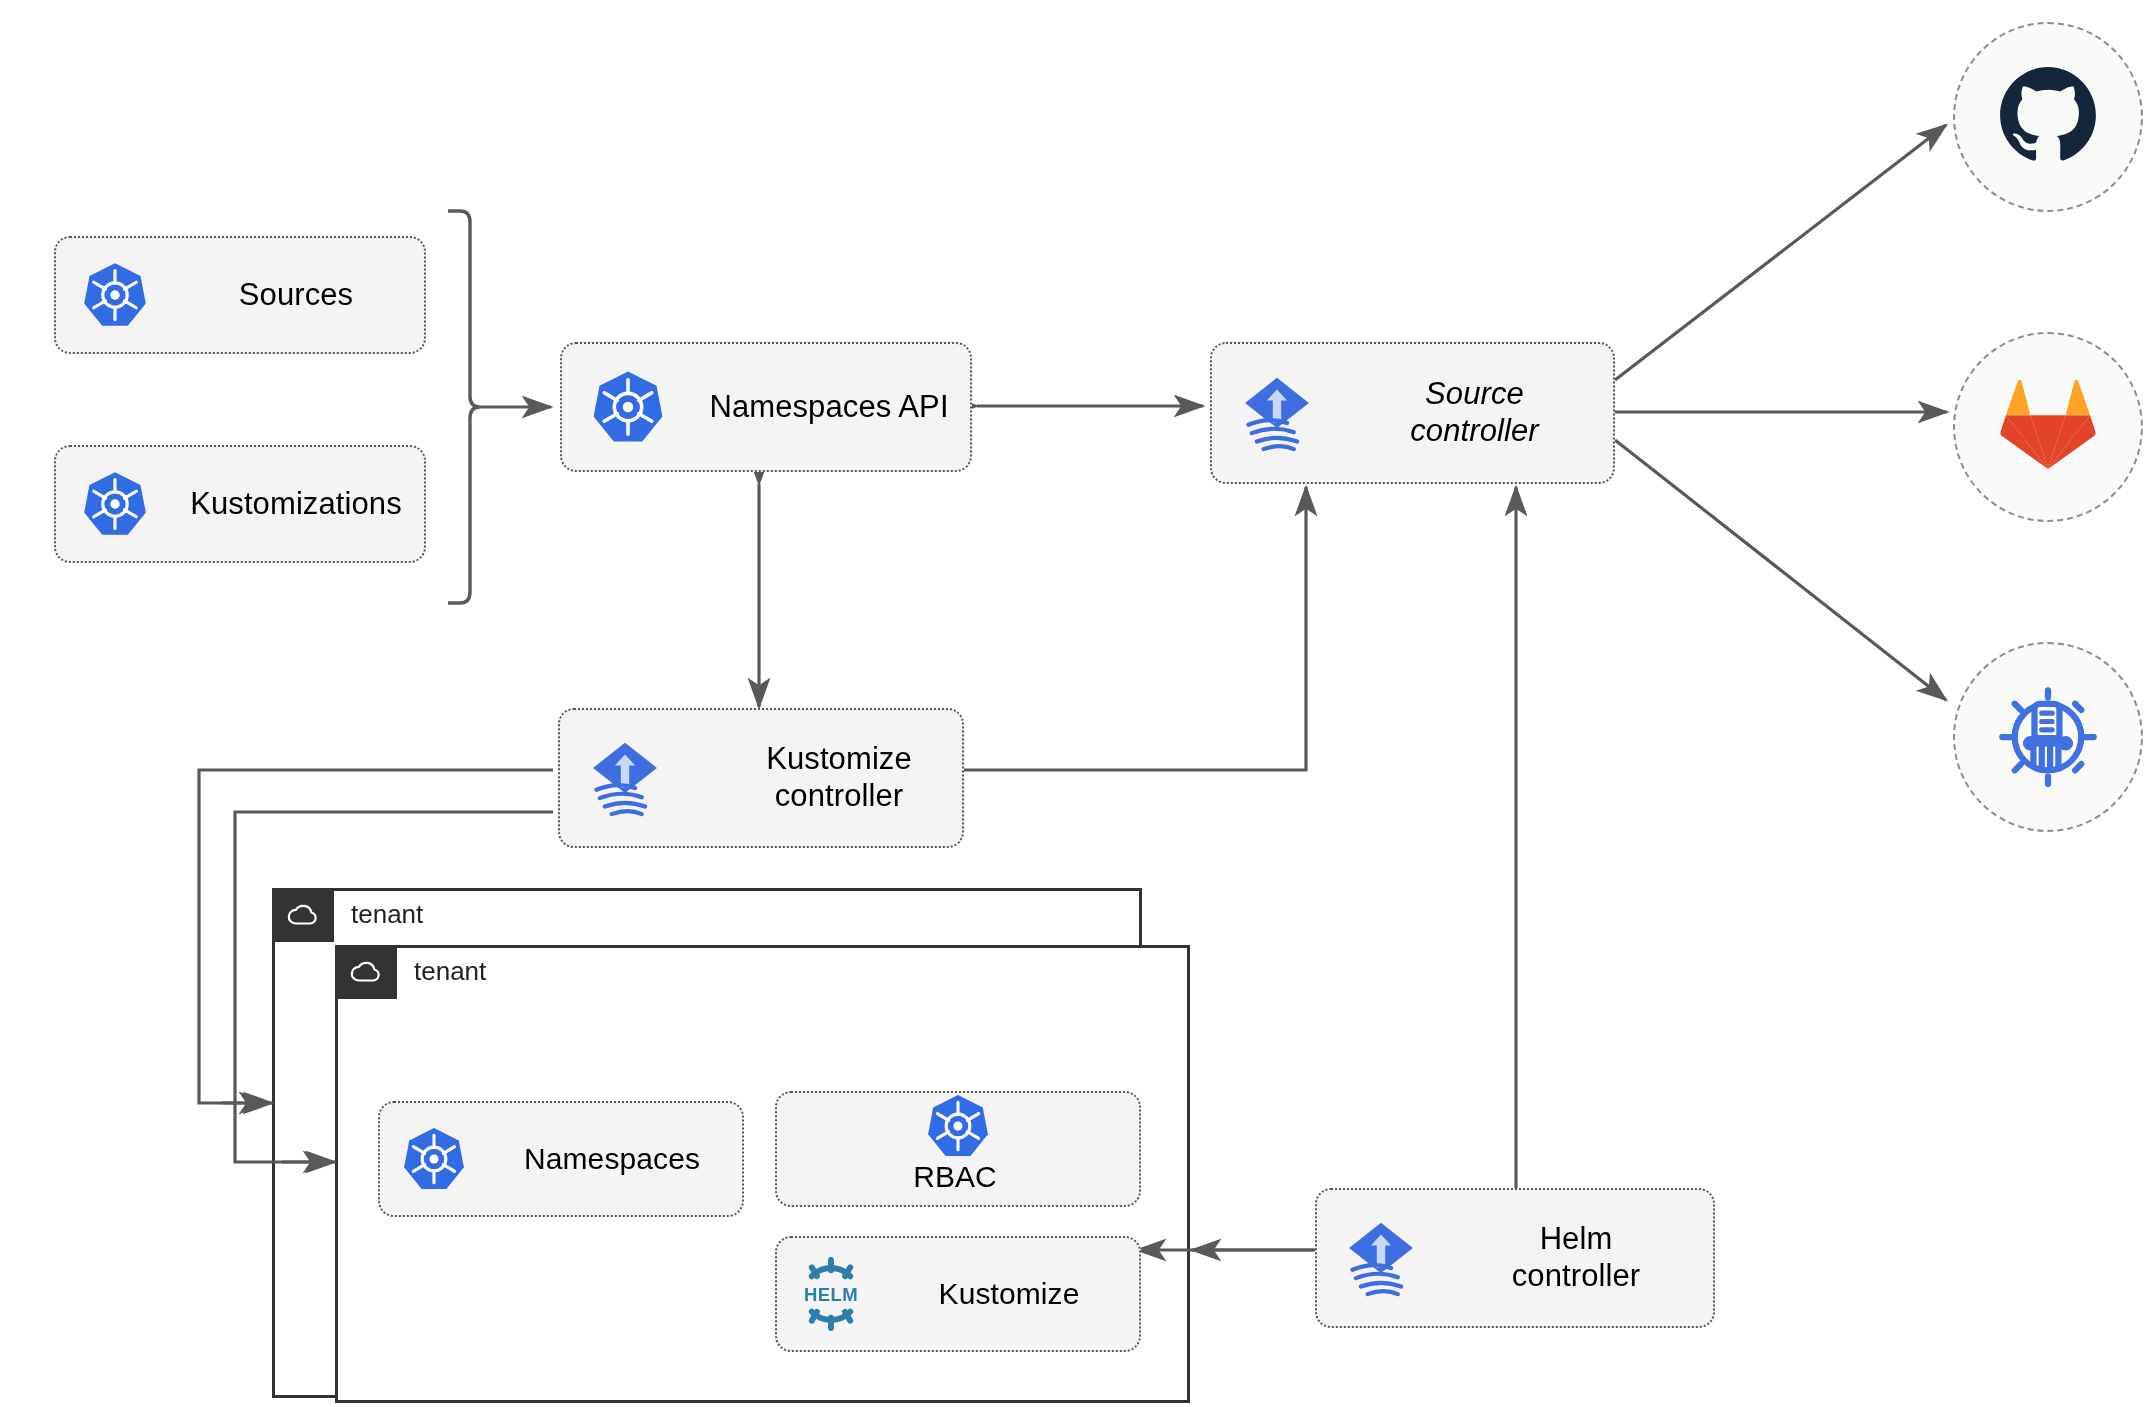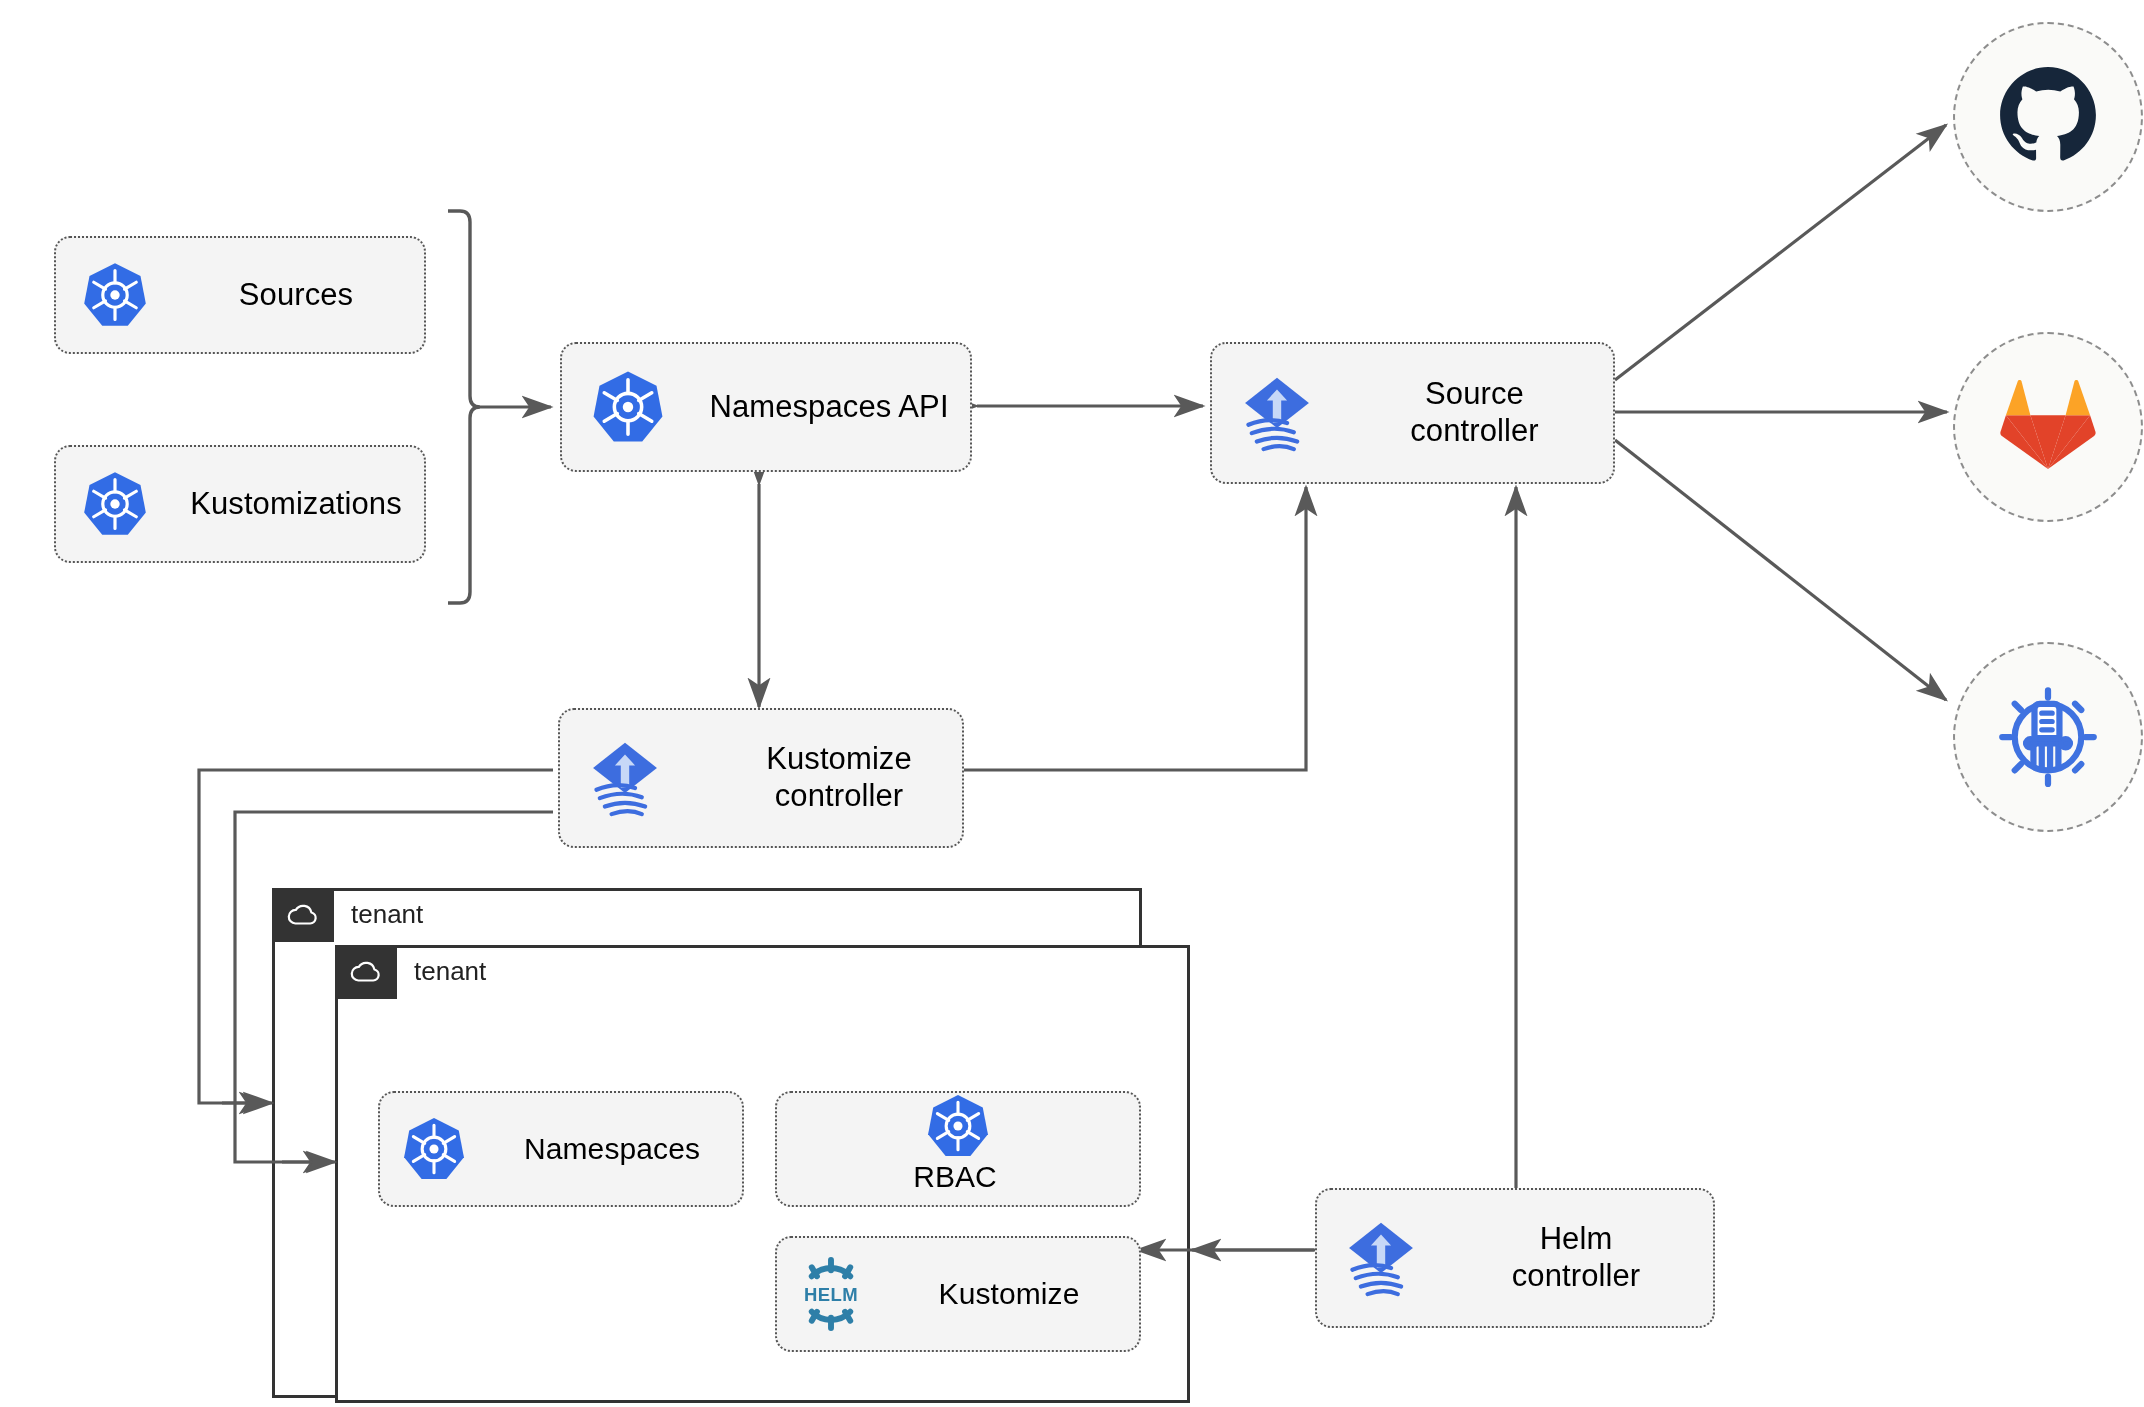--- a/index.html
+++ b/index.html
@@ -170,21 +170,21 @@
         <g fill="none" stroke="#ffffff" stroke-width="3" stroke-linecap="round">
           <circle cx="32" cy="32" r="11.5"></circle>
           <path d="M32 9 L32 20.5M32 43.5 L32 55M12 20 L23 26.5M41 37.5 L52 44M12 44 L23 37.5M41 26.5 L52 20"></path>
         </g>
         <circle cx="32" cy="32" r="4.4" fill="#ffffff"></circle>
       </svg>
     </span>
     <span class="node-label">Namespaces API</span>
   </div>
 
-  <div class="node" style="left:1178px; top:342px; width:405px; height:142px;">
+  <div class="node" style="left:1178px; top:342px; width:405px; height:142px;font-style:italic;">
     <span class="icon-slot" style="width:130px;">
       <svg width="84" height="84" viewBox="0 0 100 100" aria-hidden="true">
         <path fill="#3D6DDF" d="M50 8 L88 38 L50 68 L12 38 Z"></path>
         <path fill="#C7D8F7" d="M50 22 L62 35 L55 35 L55 62 L45 62 L45 35 L38 35 Z"></path>
         <g stroke="#3D6DDF" stroke-width="5" fill="none" stroke-linecap="round">
           <path d="M16 64 Q 40 54 62 62"></path>
           <path d="M20 74 Q 46 64 70 73"></path>
           <path d="M26 84 Q 50 75 74 84"></path>
           <path d="M34 93 Q 54 86 70 93"></path>
         </g>
@@ -285,21 +285,21 @@
   </div>
 
   <div class="cluster" style="left:303px; top:945px; width:855px; height:458px;">
     <div class="cluster-tab">
       <svg width="34" height="24" viewBox="0 0 40 28" aria-hidden="true">
         <path fill="none" stroke="#ffffff" stroke-width="2.6" stroke-linejoin="round" d="M11 24 a8 8 0 0 1 0.6 -16 a10 10 0 0 1 18.3 3 a6.6 6.6 0 0 1 -1.4 13 Z"></path>
       </svg>
     </div>
     <div class="cluster-title">tenant</div>
 
-    <div class="node small" style="left:40px; top:143px; width:366px; height:116px;">
+    <div class="node small" style="left:40px; top:153px; width:366px; height:116px;">
       <span class="icon-slot" style="width:108px;">
         <svg width="66" height="66" viewBox="0 0 64 64" aria-hidden="true">
           <path fill="#326CE5" d="M32 2 L56 14 L61 40 L44 61 L20 61 L3 40 L8 14 Z"></path>
           <g fill="none" stroke="#ffffff" stroke-width="3" stroke-linecap="round">
             <circle cx="32" cy="32" r="11.5"></circle>
             <path d="M32 9 L32 20.5M32 43.5 L32 55M12 20 L23 26.5M41 37.5 L52 44M12 44 L23 37.5M41 26.5 L52 20"></path>
           </g>
           <circle cx="32" cy="32" r="4.4" fill="#ffffff"></circle>
         </svg>
       </span>

